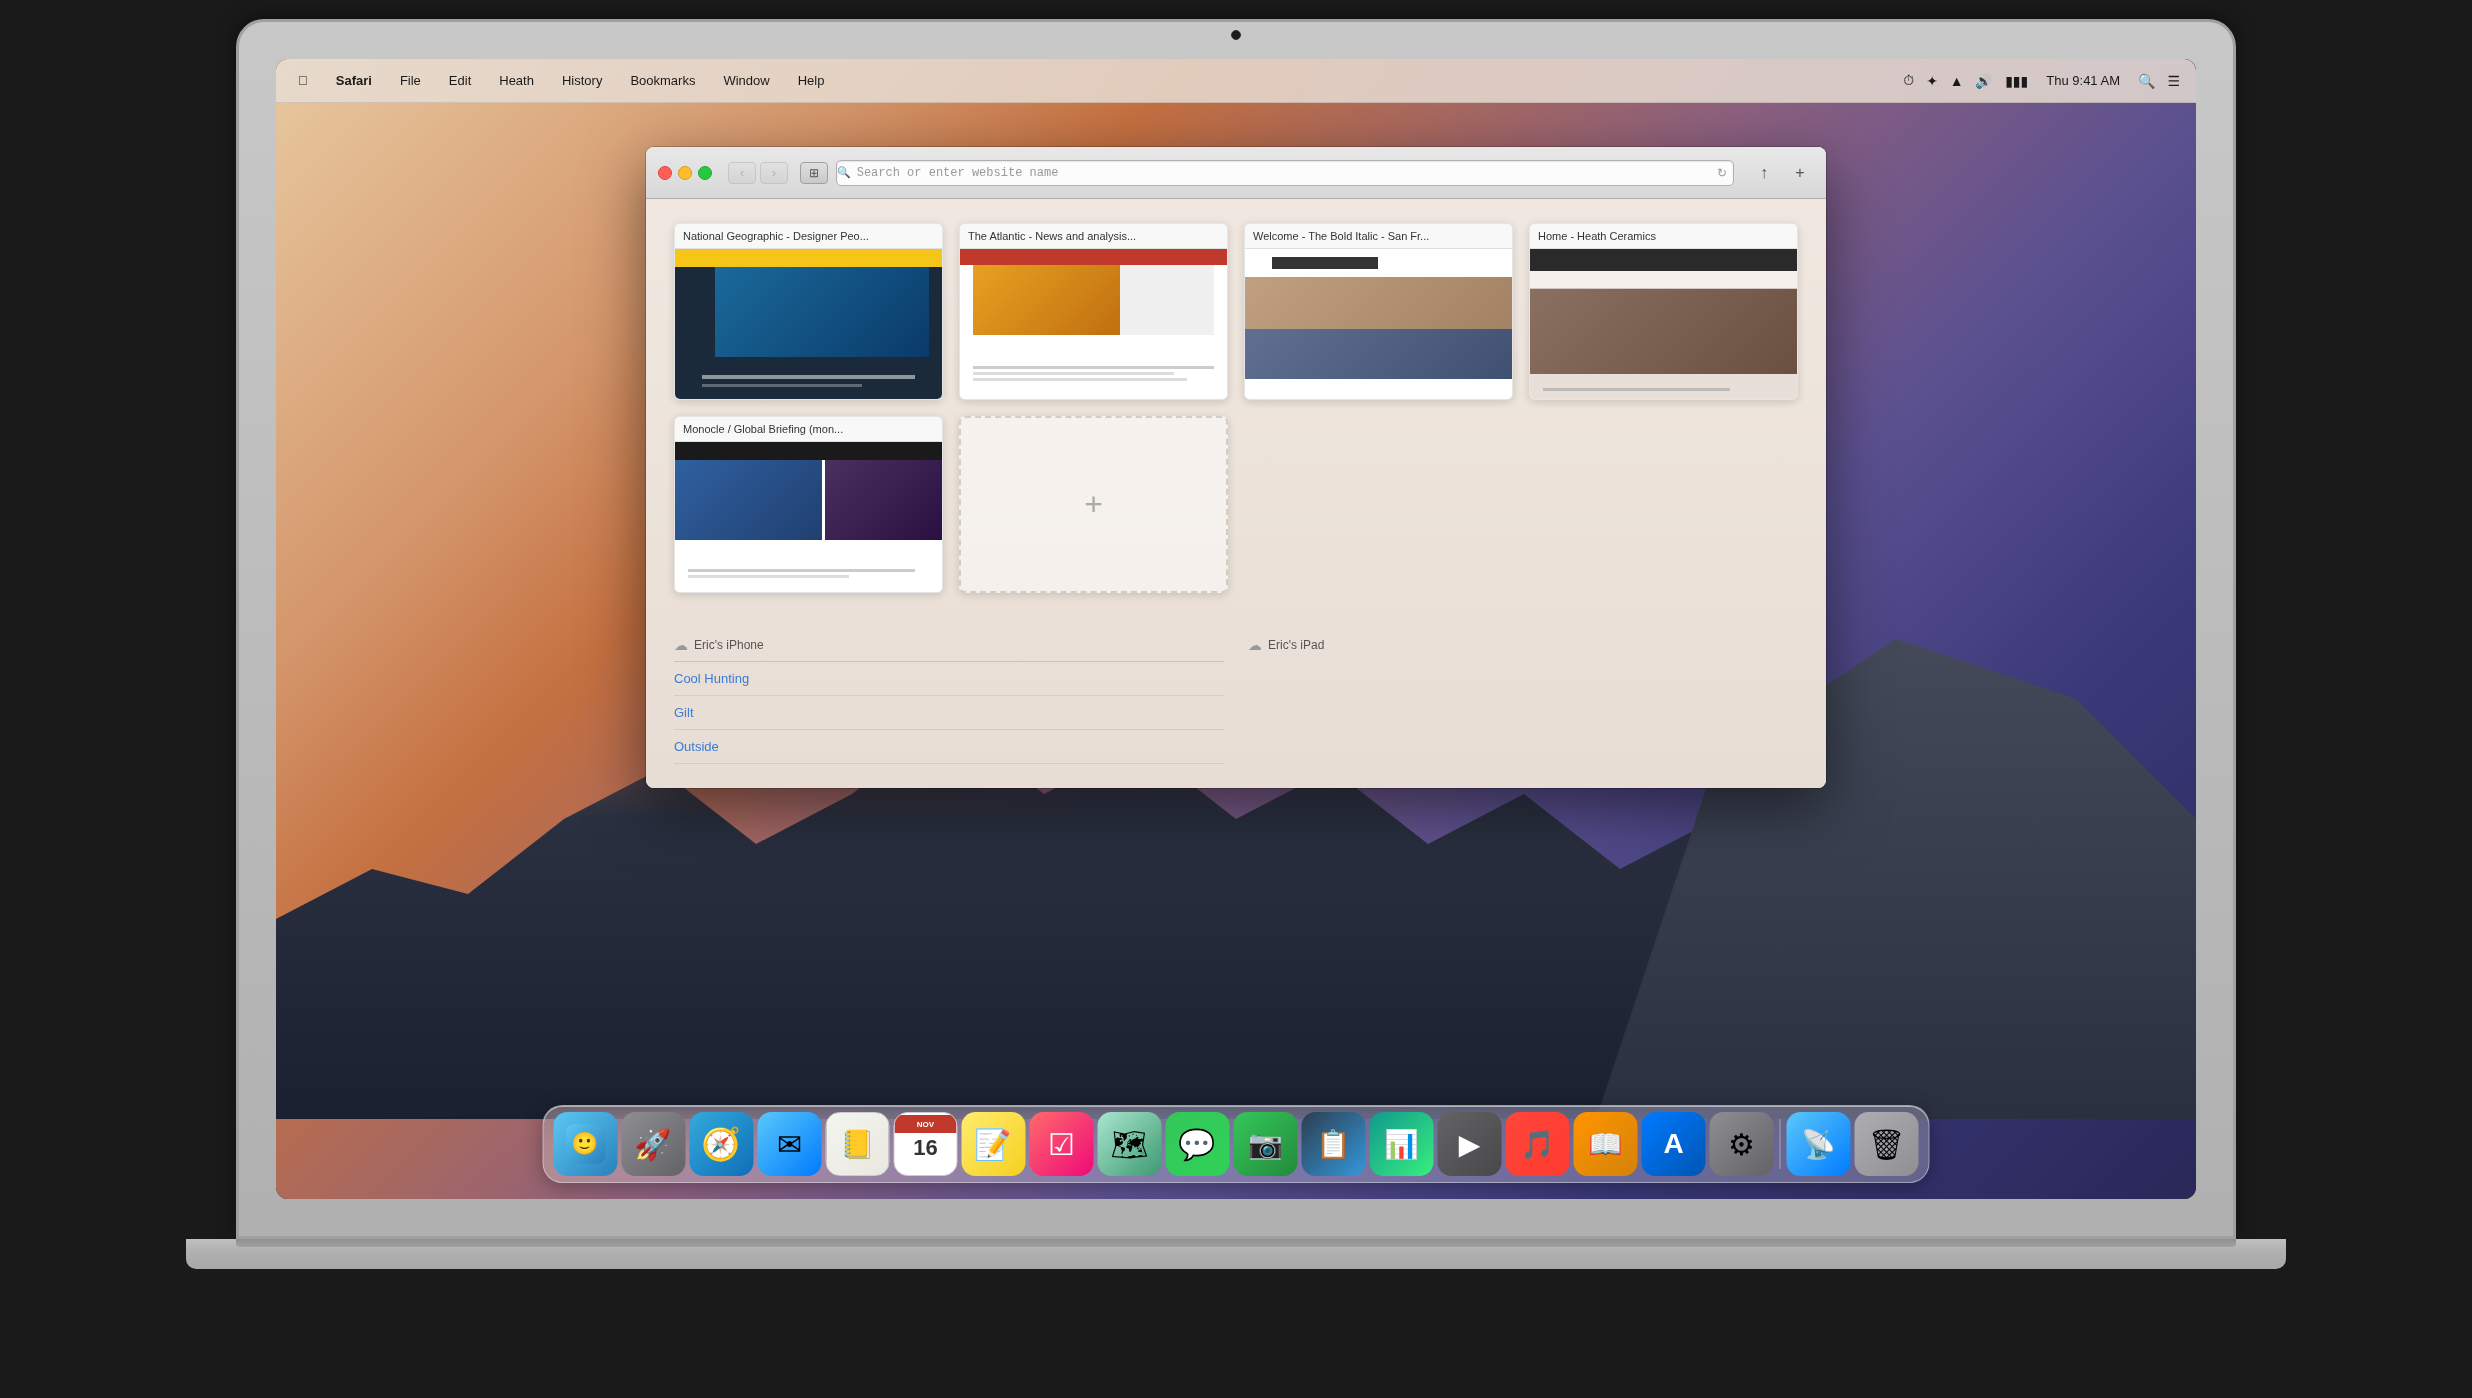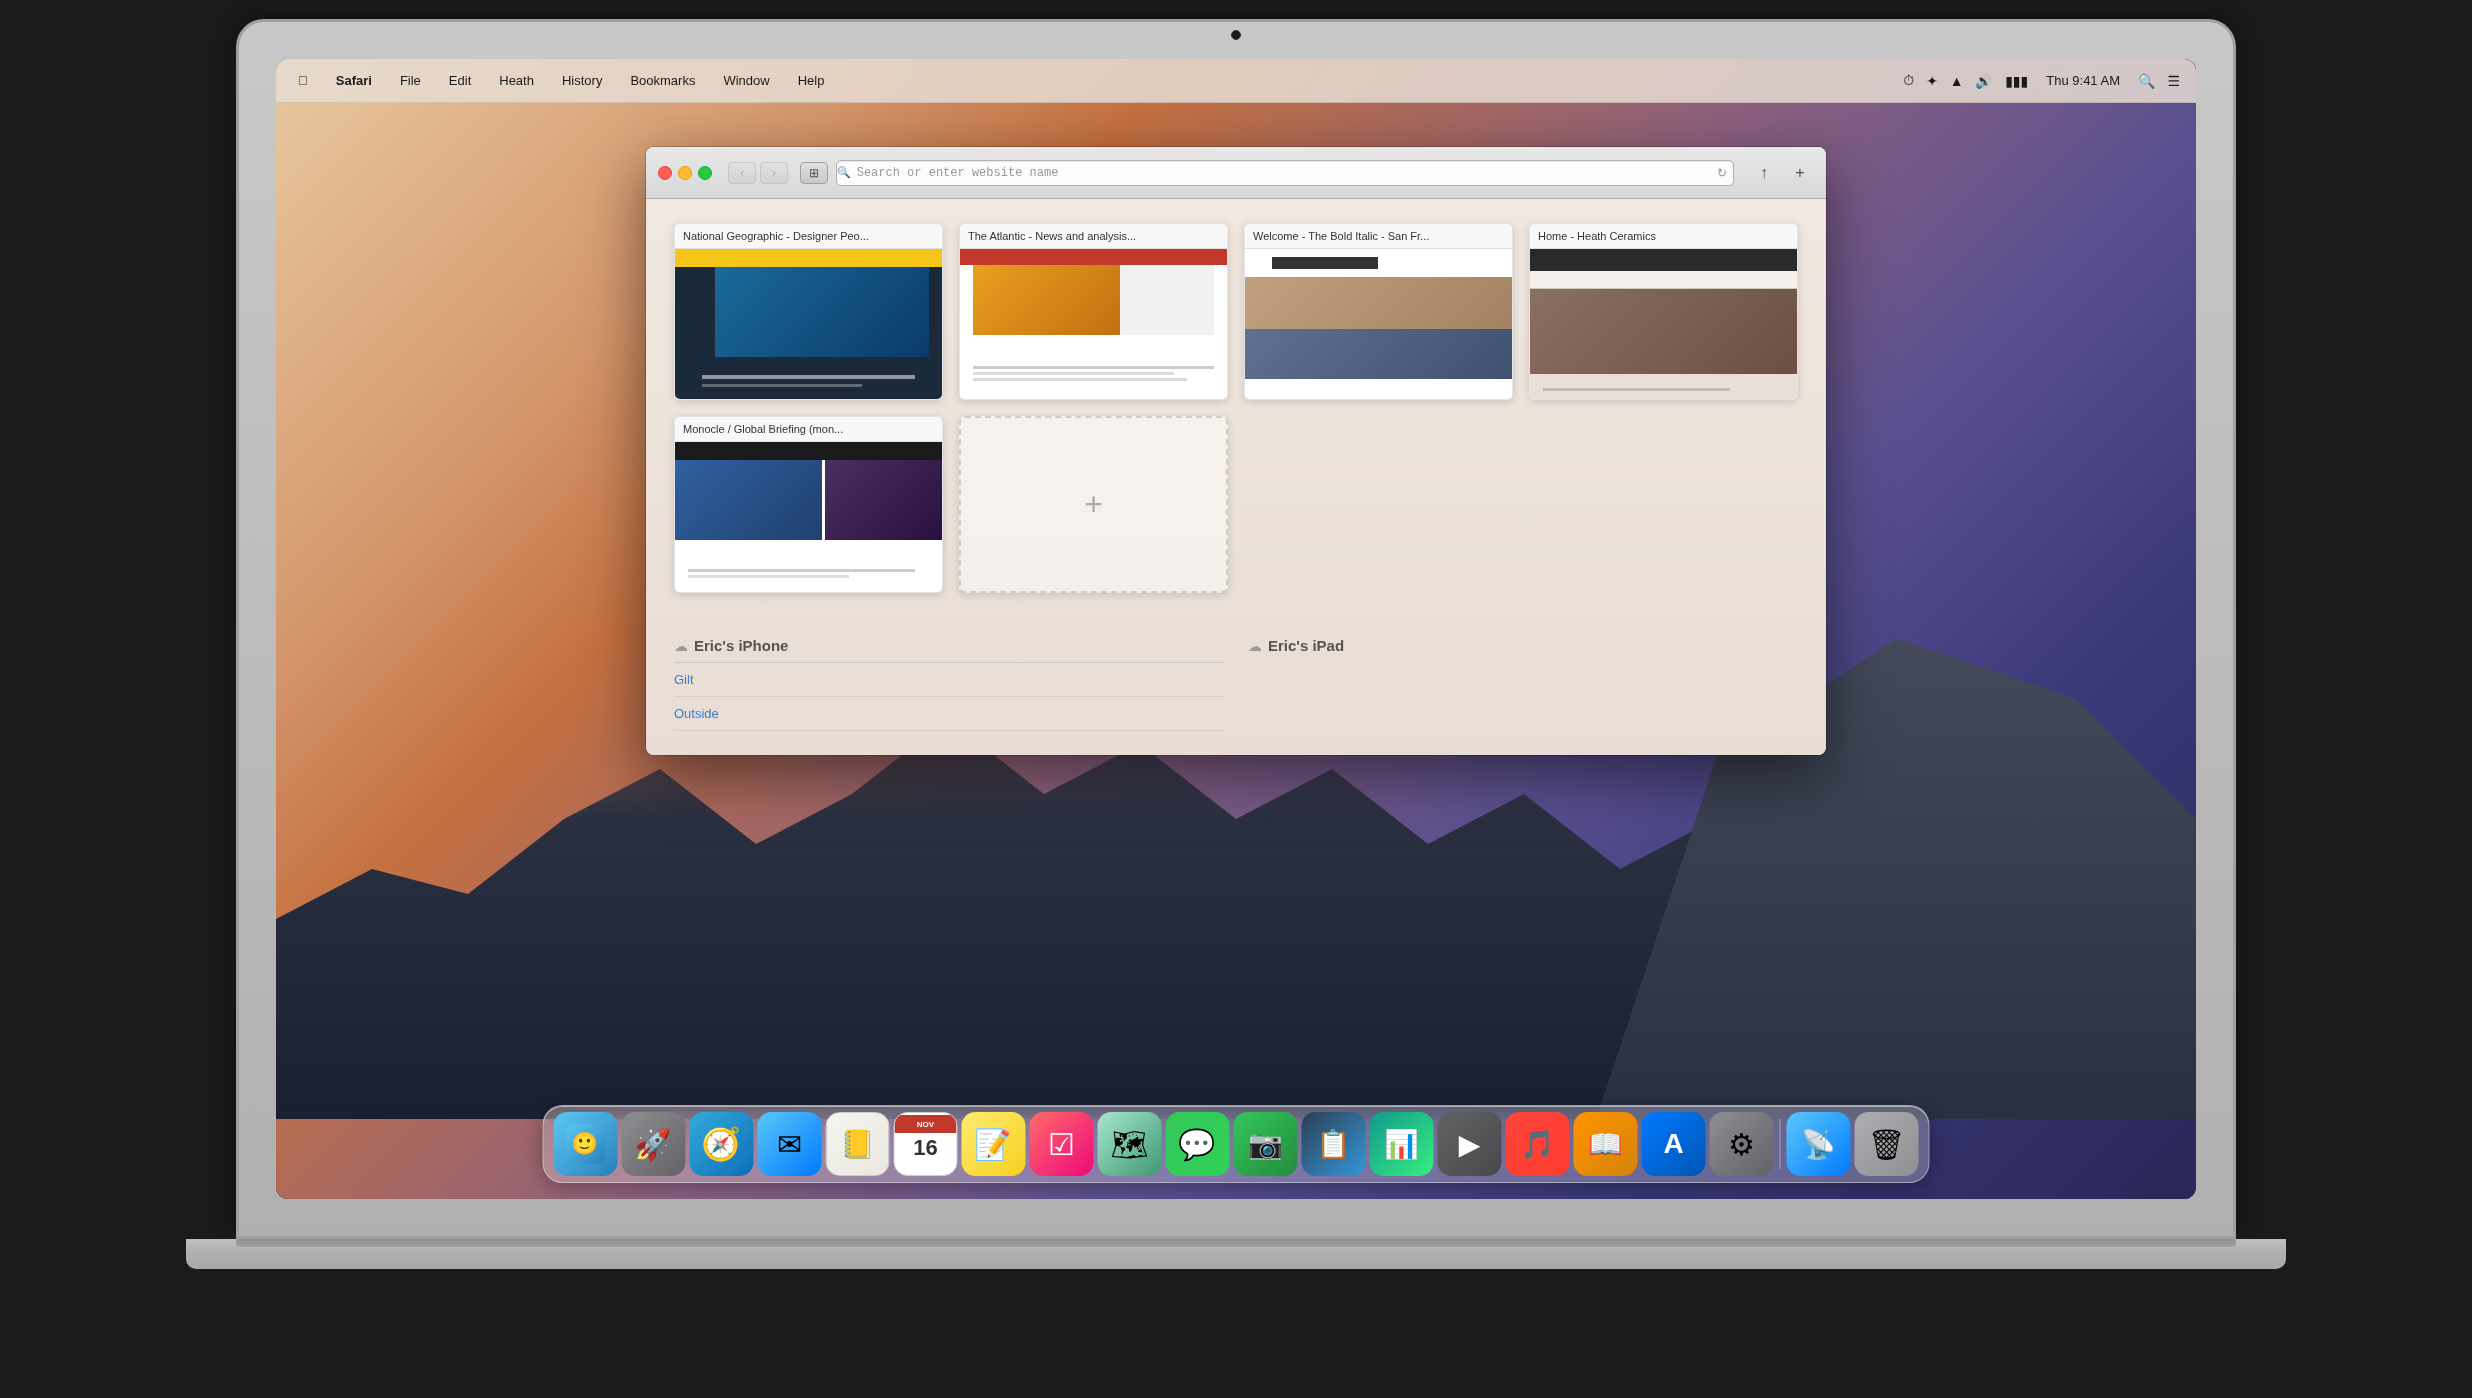--- a/index.html
+++ b/index.html
@@ -333,23 +333,23 @@
       color: #888;
       font-size: 12px;
     }
 
     .cloud-icon {
       font-size: 14px;
       color: #999;
     }
 
     .device-name {
-      font-size: 15px;
+      font-size: 12px;
       color: #555;
-      font-weight: 700;
+      font-weight: 400;
     }
 
     .icloud-tab-list {
       border-top: 1px solid rgba(0,0,0,0.12);
     }
 
     .icloud-tab-item {
       padding: 9px 0;
       border-bottom: 1px solid rgba(0,0,0,0.08);
       font-size: 13px;
@@ -657,20 +657,21 @@
             </div>
 
             <div class="icloud-tabs">
 
               <div class="icloud-device">
                 <div class="icloud-device-header">
                   <span class="cloud-icon">☁</span>
                   <span class="device-name">Eric's iPhone</span>
                 </div>
                 <div class="icloud-tab-list">
+                  <div class="icloud-tab-item">Cool Hunting</div>
                   <div class="icloud-tab-item">Gilt</div>
                   <div class="icloud-tab-item">Outside</div>
                 </div>
               </div>
 
               <div class="icloud-device">
                 <div class="icloud-device-header">
                   <span class="cloud-icon">☁</span>
                   <span class="device-name">Eric's iPad</span>
                 </div>

